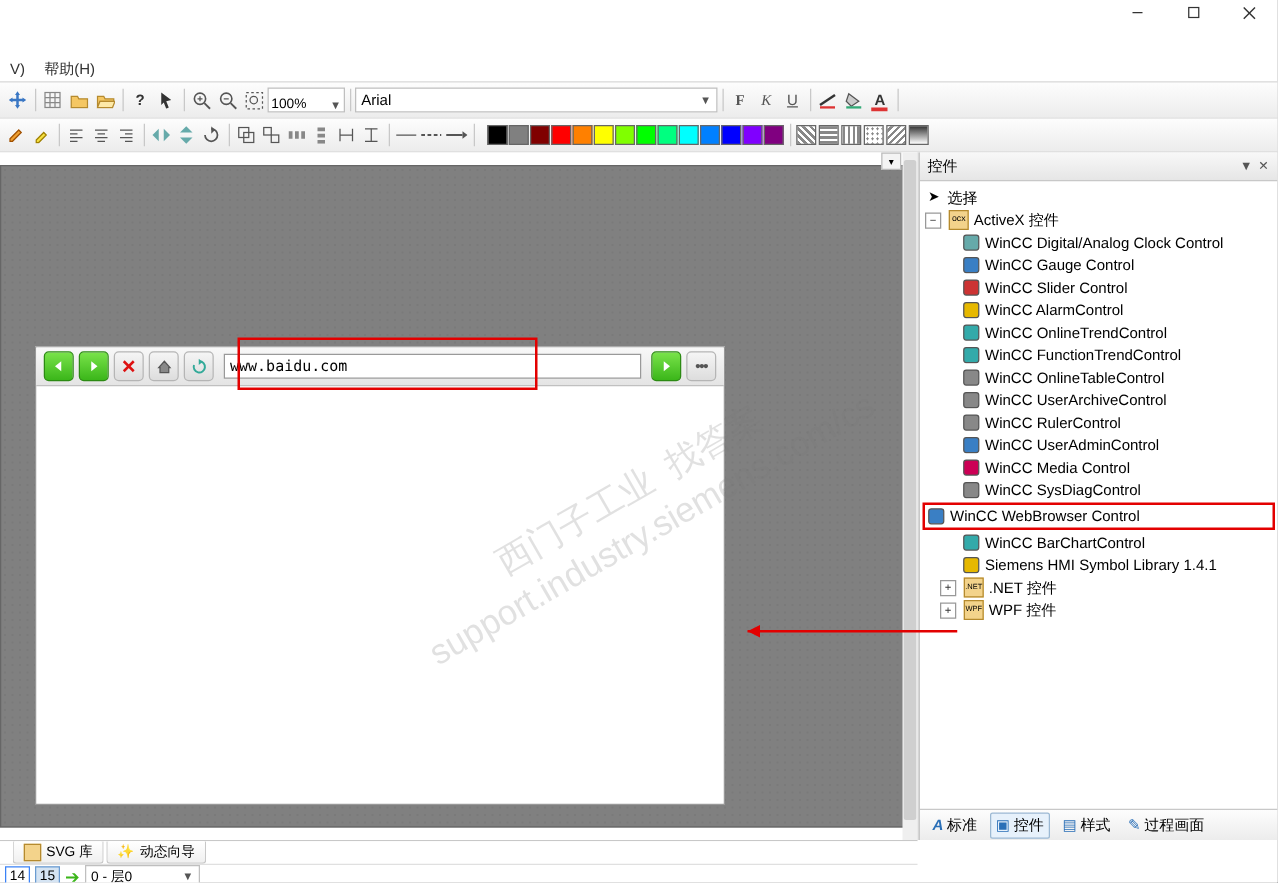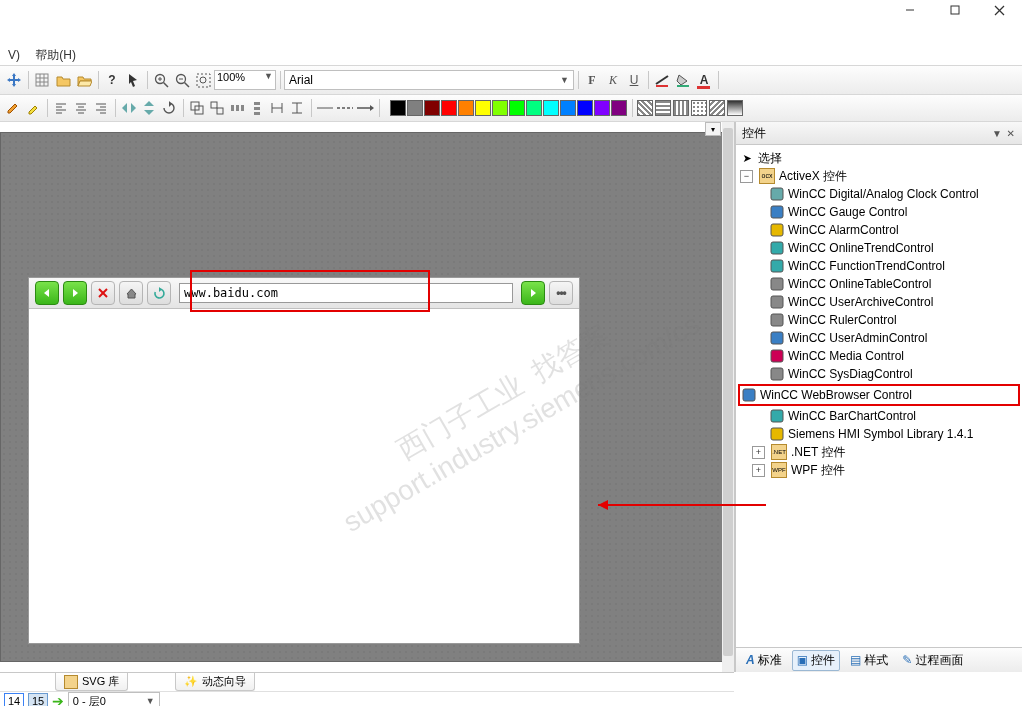--- a/index.html
+++ b/index.html
@@ -5,21 +5,21 @@
 html,body{margin:0;padding:0;font-family:"Microsoft YaHei",Tahoma,sans-serif;font-size:12px;background:#fff;overflow:hidden;width:1022px;height:706px;}
 .titlebar{height:22px;display:flex;justify-content:flex-end;align-items:flex-start;padding-right:0;}
 .win-btn{width:45px;height:20px;display:flex;align-items:center;justify-content:center;font-size:13px;color:#333;}
 .win-btn svg{pointer-events:none;}
 .menubar{height:18px;padding-left:8px;color:#333;margin-top:25px;}
 .menubar span{margin-right:12px;}
 .toolbar{height:28px;border-top:1px solid #d7d7d7;border-bottom:1px solid #d7d7d7;background:linear-gradient(#fdfdfd,#ececec);display:flex;align-items:center;padding:0 4px;gap:1px;}
 .tb-ico{width:20px;height:20px;display:flex;align-items:center;justify-content:center;color:#555;}
 .sep{width:6px;display:flex;justify-content:center;}
 .sep::before{content:"";width:1px;height:18px;background:#c8c8c8;}
-.zoom-box{display:flex;align-items:flex-start;border:1px solid #bfbfbf;background:#fff;height:18px;padding:0 2px;font-size:11px;width:56px;justify-content:space-between;}
+.zoom-box{display:flex;align-items:flex-end;border:1px solid #bfbfbf;background:#fff;height:18px;padding:0 2px;font-size:11px;width:56px;justify-content:space-between;}
 .font-box{display:flex;align-items:center;border:1px solid #bfbfbf;background:#fff;height:18px;padding:0 4px;font-size:12px;width:280px;justify-content:space-between;}
 .caret{font-size:9px;color:#555;}
 .toolbar2{height:26px;border-bottom:1px solid #d7d7d7;background:linear-gradient(#fdfdfd,#ececec);display:flex;align-items:center;padding:0 4px;gap:2px;}
 .mini-ico{width:18px;height:18px;display:flex;align-items:center;justify-content:center;}
 .palette{display:flex;gap:1px;margin-left:6px;}
 .swatch{width:14px;height:14px;border:1px solid #666;}
 .pattern{width:14px;height:14px;border:1px solid #666;background:repeating-linear-gradient(45deg,#888 0 2px,#fff 2px 4px);}
 .workspace{display:flex;height:550px;}
 .canvas-area{position:relative;width:734px;background:#fff;border-right:1px solid #c8c8c8;}
 .canvas-bg{position:absolute;top:10px;left:0;width:722px;height:528px;background:radial-gradient(circle,#7a7a7a 1px,transparent 1px);background-size:6px 6px;background-color:#808080;border:1px solid #666;}
@@ -43,21 +43,21 @@
 .indent1{padding-left:14px;}
 .indent2{padding-left:32px;}
 .tree-ico{width:14px;height:14px;display:flex;align-items:center;justify-content:center;font-size:11px;}
 .exp{width:11px;height:11px;border:1px solid #999;display:inline-flex;align-items:center;justify-content:center;font-size:9px;line-height:1;color:#333;margin-right:2px;background:#fff;}
 .highlighted{border:2px solid #e30000;padding:0 2px;margin:1px 0;}
 .side-tabs{height:24px;border-top:1px solid #c8c8c8;background:linear-gradient(#fdfdfd,#ececec);display:flex;align-items:center;gap:6px;padding:0 6px;font-size:12px;}
 .side-tab{display:flex;align-items:center;gap:3px;padding:1px 4px;}
 .side-tab.active{border:1px solid #9bb8d3;background:#e7f1fb;border-radius:2px;}
 .bottom-strip{height:36px;border-top:1px solid #c8c8c8;width:734px;}
 .bot-tabs{height:18px;display:flex;align-items:center;gap:2px;padding-left:10px;background:#fff;font-size:11px;}
-.bot-tab{display:flex;align-items:center;gap:4px;padding:1px 8px;border:1px solid #c8c8c8;border-top:none;background:linear-gradient(#fff,#f0f0f0);border-radius:0 0 3px 3px;margin-left:45px;}
+.bot-tab{display:flex;align-items:center;gap:4px;padding:1px 8px;border:1px solid #c8c8c8;border-top:none;background:linear-gradient(#fff,#f0f0f0);border-radius:0 0 3px 3px;}
 .bot-nav{height:18px;display:flex;align-items:center;gap:4px;padding-left:4px;border-top:1px solid #e0e0e0;font-size:11px;}
 .pg{width:18px;height:14px;border:1px solid #3b82f6;background:#fff;display:flex;align-items:center;justify-content:center;}
 .pg.active{background:#d5e4f3;border-color:#6a9bd1;}
 .layer-box{border:1px solid #bfbfbf;background:#fff;height:16px;padding:0 4px;display:flex;align-items:center;gap:40px;font-size:11px;}
 </style>
 </head>
 <body>
 
 <div class="titlebar">
   <div class="win-btn">
@@ -393,20 +393,28 @@
             </span>
             <span>WinCC Digital/Analog Clock Control</span>
           </div>
           <div class="tree-item indent2">
             <span class="tree-ico">
               <svg width="14" height="14">
                 <rect x="1" y="1" width="12" height="12" rx="2" fill="#3a7fc4" stroke="#555"></rect>
               </svg>
             </span>
             <span>WinCC Gauge Control</span>
+          </div>
+          <div class="tree-item indent2">
+            <span class="tree-ico">
+              <svg width="14" height="14">
+                <rect x="1" y="1" width="12" height="12" rx="2" fill="#c33" stroke="#555"></rect>
+              </svg>
+            </span>
+            <span>WinCC Slider Control</span>
           </div>
           <div class="tree-item indent2">
             <span class="tree-ico">
               <svg width="14" height="14">
                 <rect x="1" y="1" width="12" height="12" rx="2" fill="#e6b800" stroke="#555"></rect>
               </svg>
             </span>
             <span>WinCC AlarmControl</span>
           </div>
           <div class="tree-item indent2">

